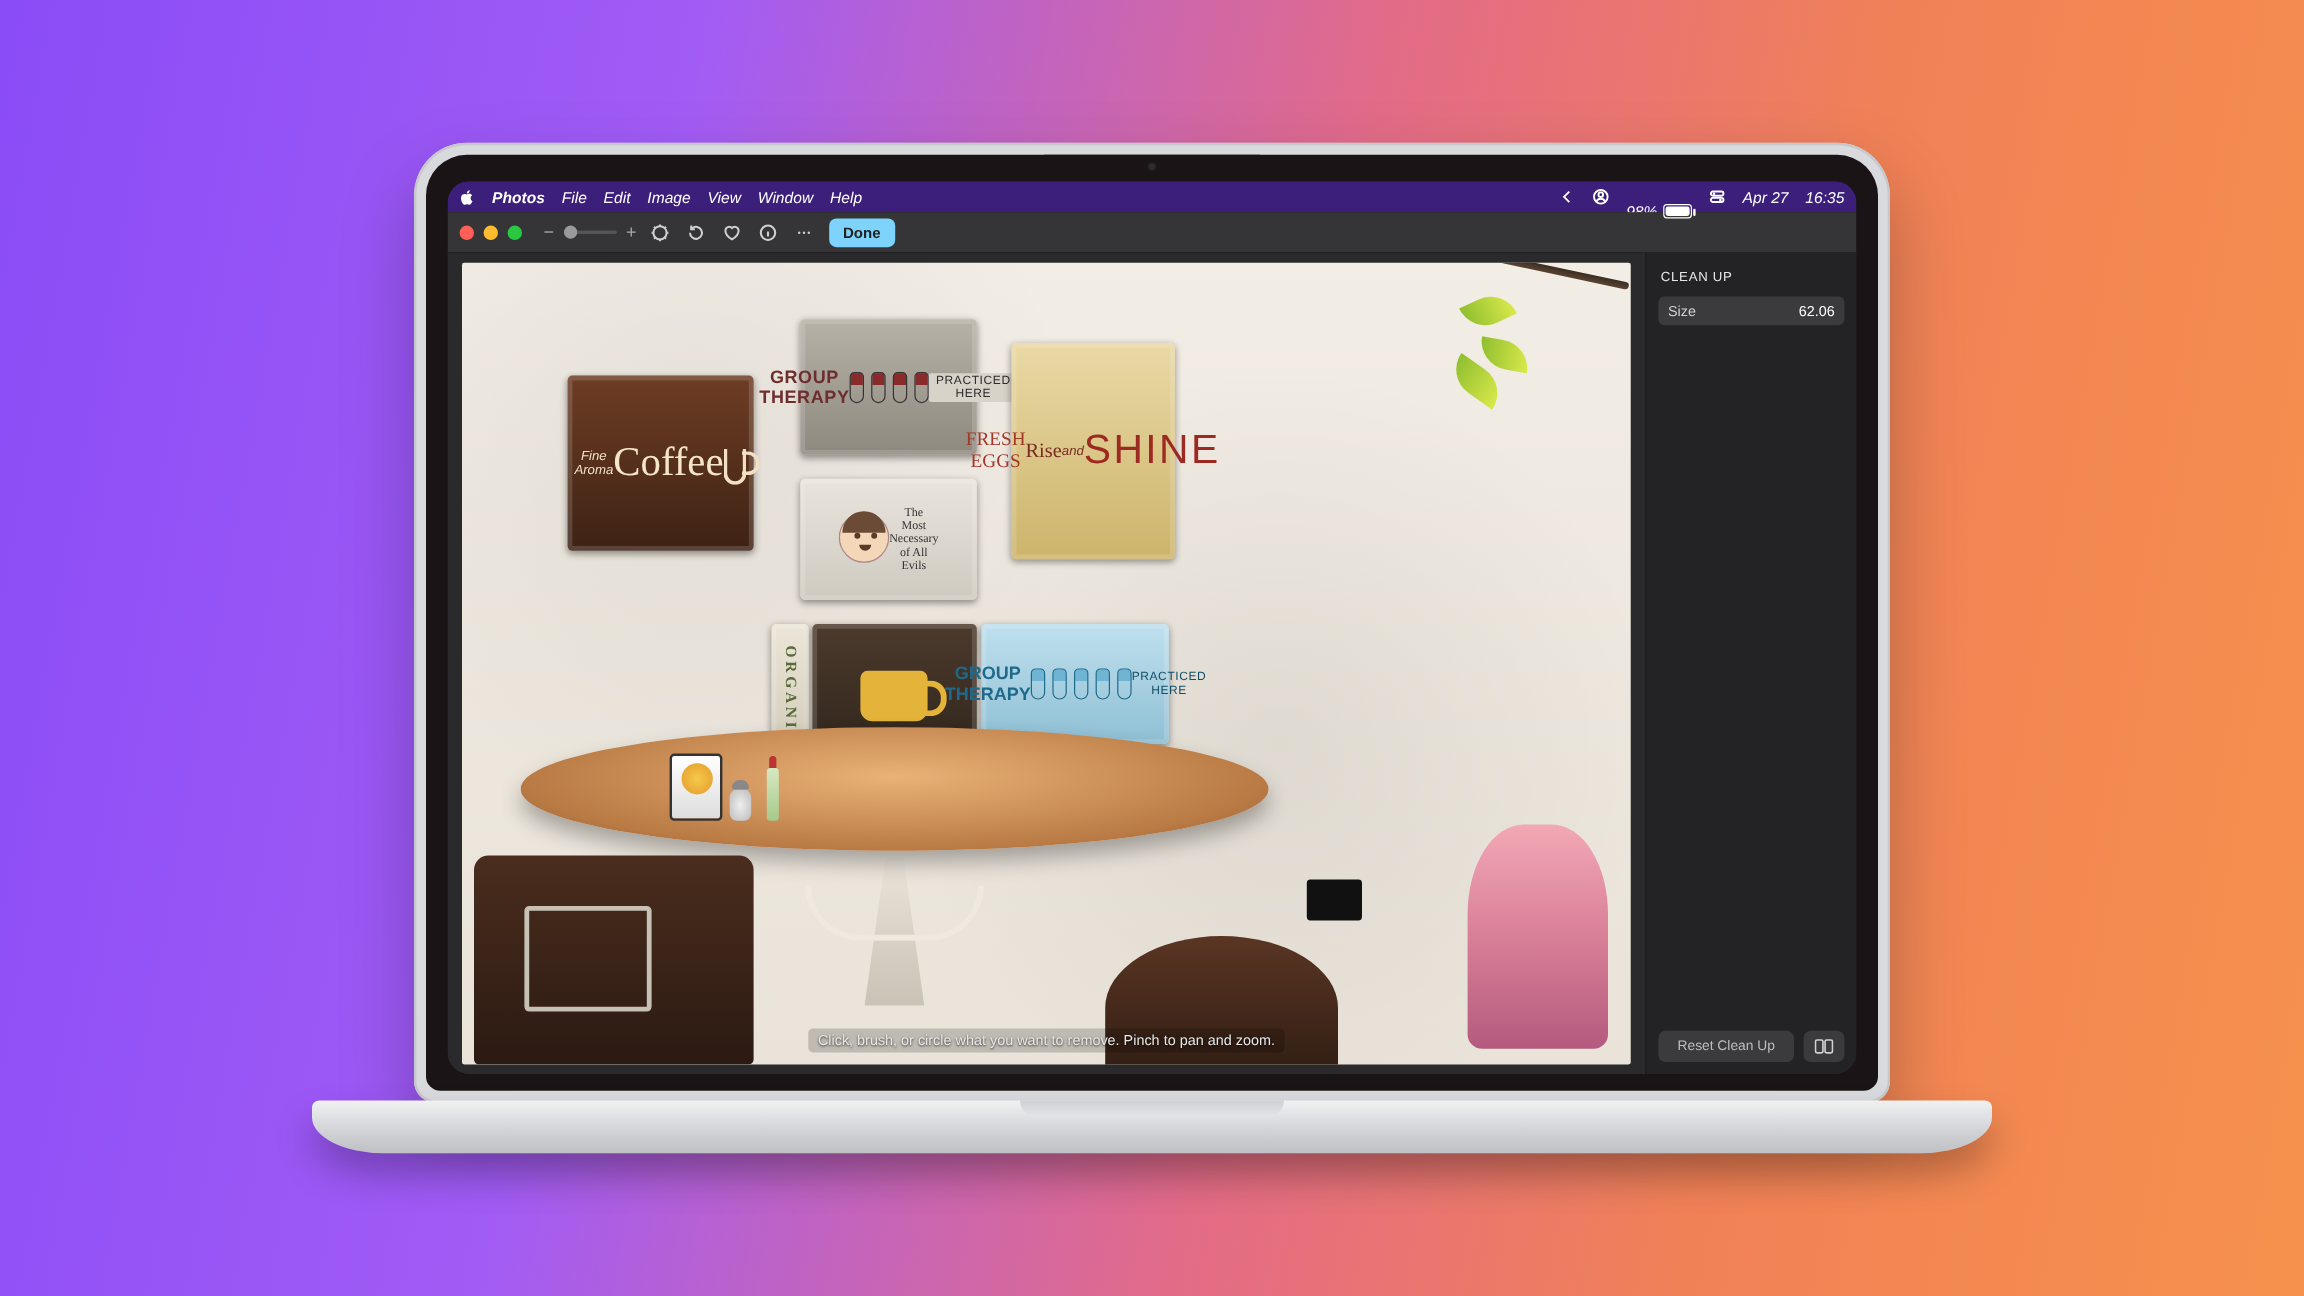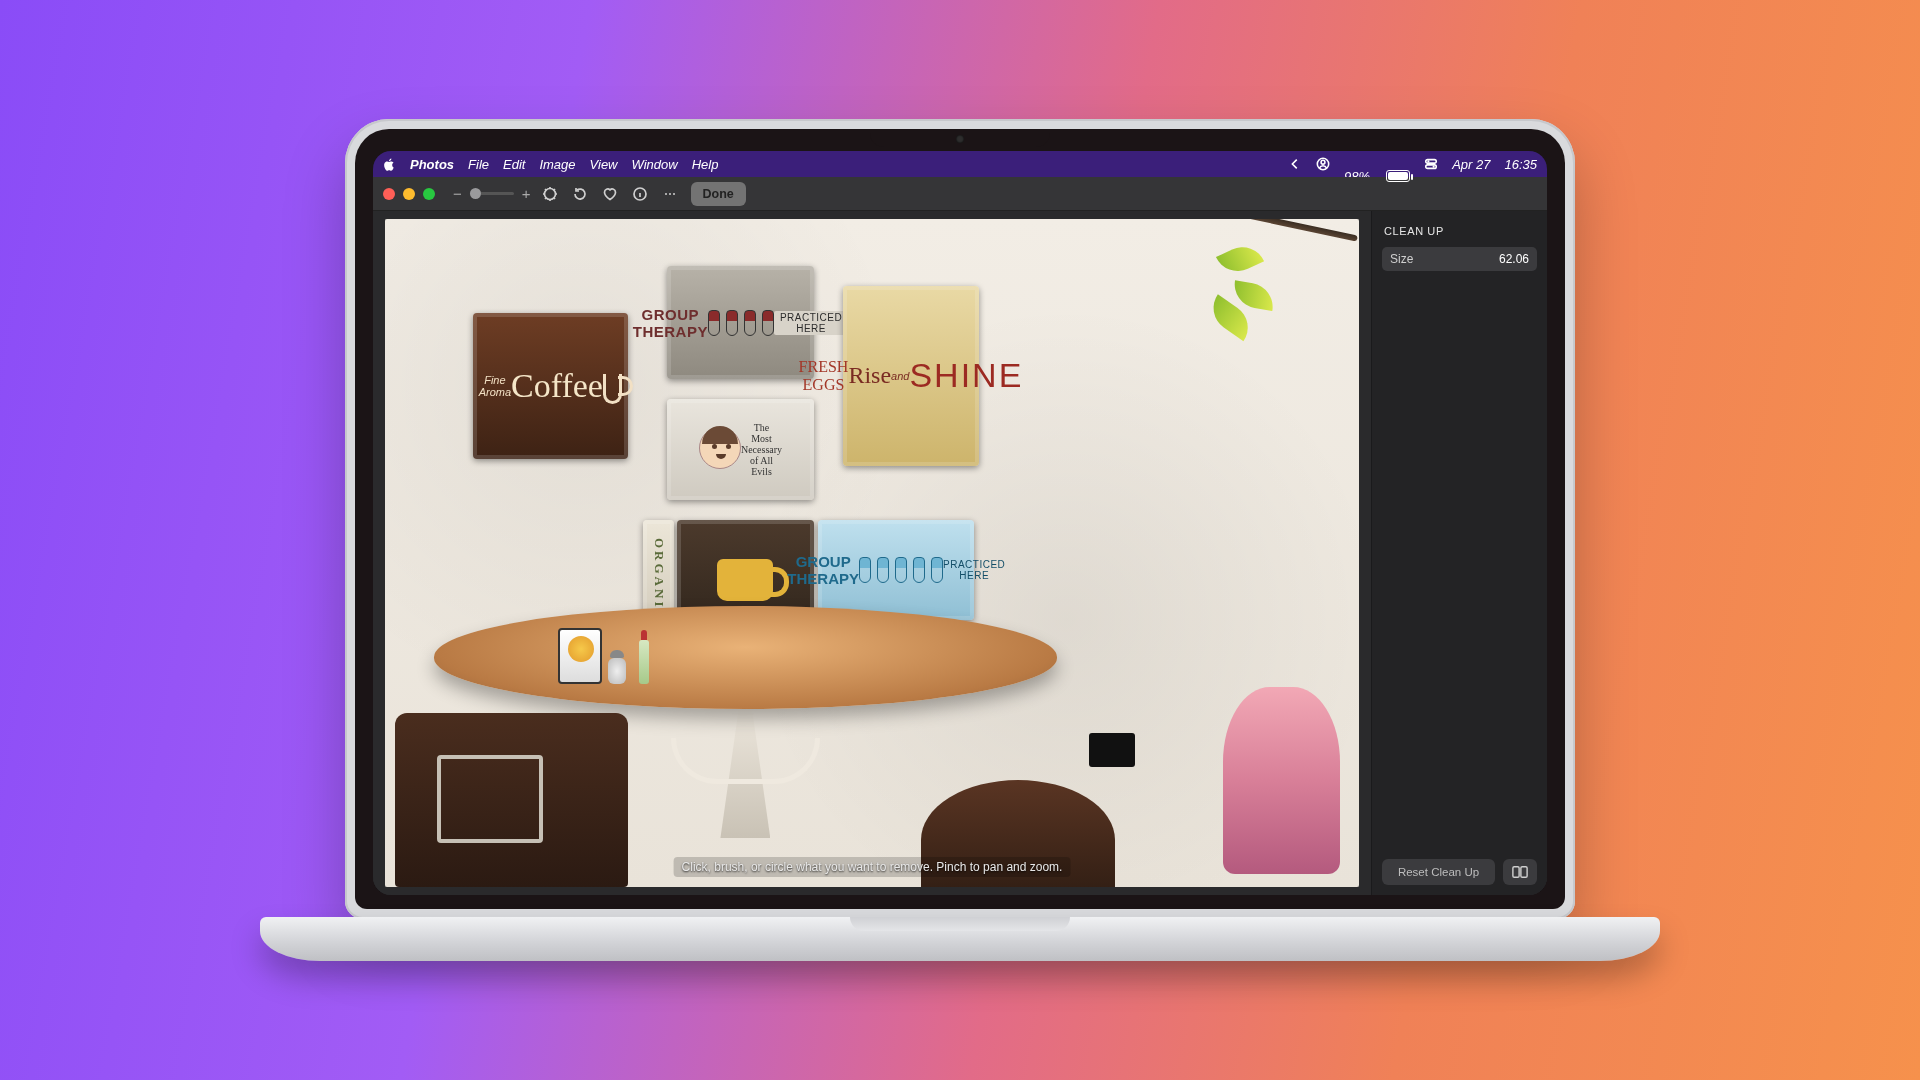--- a/index.html
+++ b/index.html
@@ -49,21 +49,21 @@
     display:flex; align-items:center; font-size:13px; padding:0 10px;
     justify-content:space-between;
     font-style:italic;
   }
   .menubar-left { display:flex; align-items:center; gap:14px; }
   .menubar-left .apple svg{width:13px;height:13px;fill:#fff;display:block;}
   .menubar-left .app-name{font-weight:700;}
   .menubar-left span{cursor:default;}
   .menubar-right{display:flex;align-items:center;gap:14px;}
   .menubar-right .ico svg{width:14px;height:14px;stroke:#fff;fill:none;stroke-width:1.8;display:block;}
-  .menubar-right .battery{display:flex;align-items:center;gap:16px;margin-top:24px;}
+  .menubar-right .battery{display:flex;align-items:center;gap:5px;margin-top:24px;}
   .menubar-right .battery-shell{width:24px;height:12px;border:1.2px solid #fff;border-radius:3px;position:relative;}
   .menubar-right .battery-shell::after{content:"";position:absolute;right:-4px;top:3px;width:2.5px;height:6px;background:#fff;border-radius:1px;}
   .menubar-right .battery-fill{position:absolute;left:1px;top:1px;bottom:1px;width:90%;background:#fff;border-radius:2px;}
   .menubar-right span{font-variant-numeric:tabular-nums;}
 
   
   .window { flex:1; display:flex; flex-direction:column; background:#2a2a2c; }
   .titlebar {
     height:34px; background:#353537; display:flex; align-items:center;
     padding:0 10px; gap:10px; border-bottom:1px solid #222;
@@ -76,21 +76,21 @@
   .zoom-thumb{position:absolute;left:0;top:-4px;width:11px;height:11px;border-radius:50%;background:#9a9a9c;}
 
   .titlebar-center{flex:1;display:flex;justify-content:center;}
   .seg{display:flex;background:transparent;border-radius:7px;overflow:hidden;}
   .seg button{background:transparent;border:none;color:#ddd;padding:5px 20px;font-size:12.5px;cursor:pointer;}
   .seg button.active{background:#59595c;border-radius:6px;}
 
   .titlebar-right{display:flex;align-items:center;gap:12px;color:#c8c8c8;}
   .titlebar-right .ico{width:18px;height:18px;display:flex;align-items:center;justify-content:center;cursor:pointer;}
   .titlebar-right .ico svg{width:16px;height:16px;stroke:#cfcfcf;fill:none;stroke-width:1.7;}
-  .done-btn{background:#737373;color:#222;border:none;border-radius:6px;padding:5px 12px;font-size:12.5px;font-weight:600;cursor:pointer;}
+  .done-btn{background:#7dd3fc;color:#222;border:none;border-radius:6px;padding:5px 12px;font-size:12.5px;font-weight:600;cursor:pointer;}
 
   .workspace{flex:1;display:flex;min-height:0;}
   .canvas-area{flex:1;background:#2a2a2c;position:relative;display:flex;align-items:stretch;justify-content:center;padding:8px 12px;}
   .photo{flex:1;border-radius:2px;background:#efeae3;position:relative;overflow:hidden;box-shadow:inset 0 0 0 1px #1f1f21;}
   .wall{position:absolute;inset:0;
     background:
       radial-gradient(circle at 20% 25%,rgba(0,0,0,.05),transparent 35%),
       radial-gradient(circle at 70% 60%,rgba(0,0,0,.06),transparent 40%),
       linear-gradient(#f2ede5,#e9e3d9);
   }
@@ -119,21 +119,21 @@
   .sign-evils{left:29%;top:27%;width:15%;height:15%;background:linear-gradient(#e9e5dd,#cfcac0);color:#333;}
   .sign-evils .face{width:42px;height:42px;border-radius:50%;background:#f4d7b8;border:1px solid #a88;position:relative;margin-bottom:3px;}
   .sign-evils .face::before,.sign-evils .face::after{content:"";position:absolute;background:#5a3b2a;}
   .sign-evils .face::before{left:12px;top:16px;width:5px;height:5px;border-radius:50%;box-shadow:14px 0 #5a3b2a;}
   .sign-evils .face::after{left:16px;top:26px;width:10px;height:5px;border-radius:0 0 6px 6px;}
   .sign-evils .hair{position:absolute;top:-2px;left:2px;right:2px;height:18px;background:#6b4a36;border-radius:20px 20px 0 0;}
   .sign-evils .t{font-size:10px;line-height:1.1;font-family:Georgia,serif;}
 
   .sign-eggs{left:47%;top:10%;width:14%;height:27%;background:linear-gradient(#e9d9a5,#cdb46b);color:#7a2b22;}
   .sign-eggs .t1{font-family:"Comic Sans MS",cursive;font-size:16px;color:#a33728;}
-  .sign-eggs .t2{font-family:"Brush Script MT",cursive;font-size:24px;}
+  .sign-eggs .t2{font-family:"Brush Script MT",cursive;font-size:17px;}
   .sign-eggs .t3{font-size:11px;font-style:italic;}
   .sign-eggs .t4{font-family:Impact,sans-serif;font-size:34px;color:#9c2a22;letter-spacing:2px;}
   .rooster{width:50px;height:50px;background:#153a63;-webkit-mask:radial-gradient(circle at 60% 40%,#000 55%,transparent 56%);mask:radial-gradient(circle at 60% 40%,#000 55%,transparent 56%);clip-path:polygon(50% 0,80% 20%,95% 55%,70% 95%,30% 95%,8% 60%,18% 20%);}
   
   .sign-mug{left:30%;top:45%;width:14%;height:18%;background:linear-gradient(#4c3a2c,#2e241b);}
   .mug{width:56px;height:42px;background:#e3b33a;border-radius:6px 6px 10px 10px;position:relative;}
   .mug::after{content:"";position:absolute;right:-16px;top:8px;width:14px;height:20px;border:5px solid #e3b33a;border-left:none;border-radius:0 14px 14px 0;}
   .sign-org{left:26.5%;top:45%;width:3.2%;height:18%;background:linear-gradient(#ece6d8,#cfc8b8);color:#5a6b3a;writing-mode:vertical-rl;font-size:13px;letter-spacing:3px;font-weight:700;}
 
   .sign-gt2{left:44.5%;top:45%;width:16%;height:15%;background:linear-gradient(#bfe0ee,#8fbfd4);}

